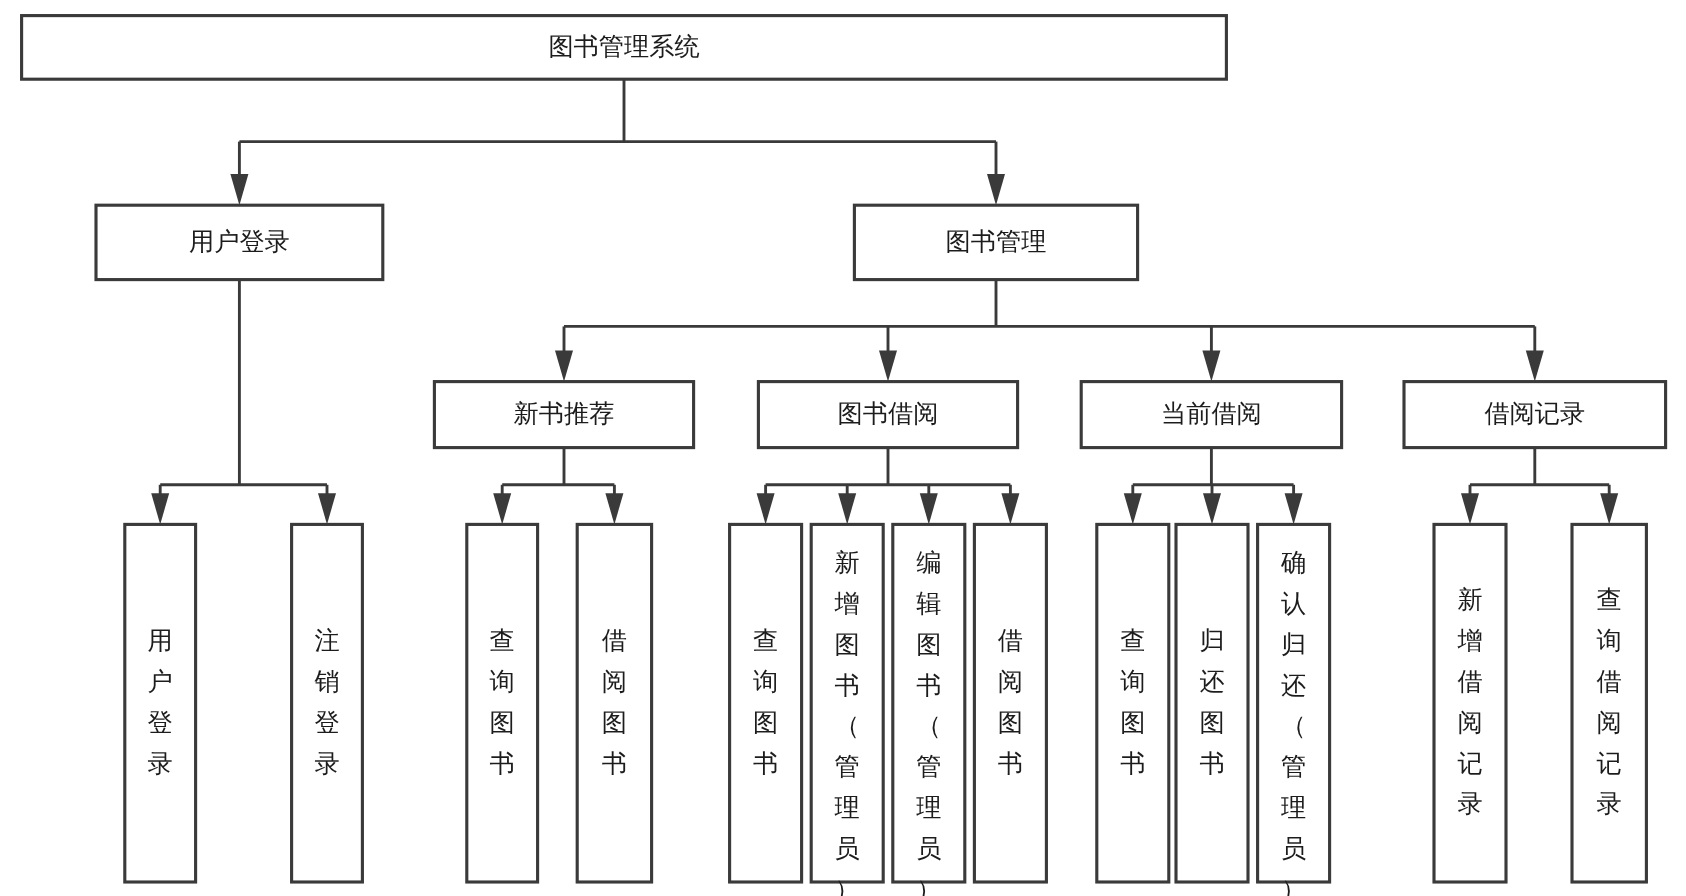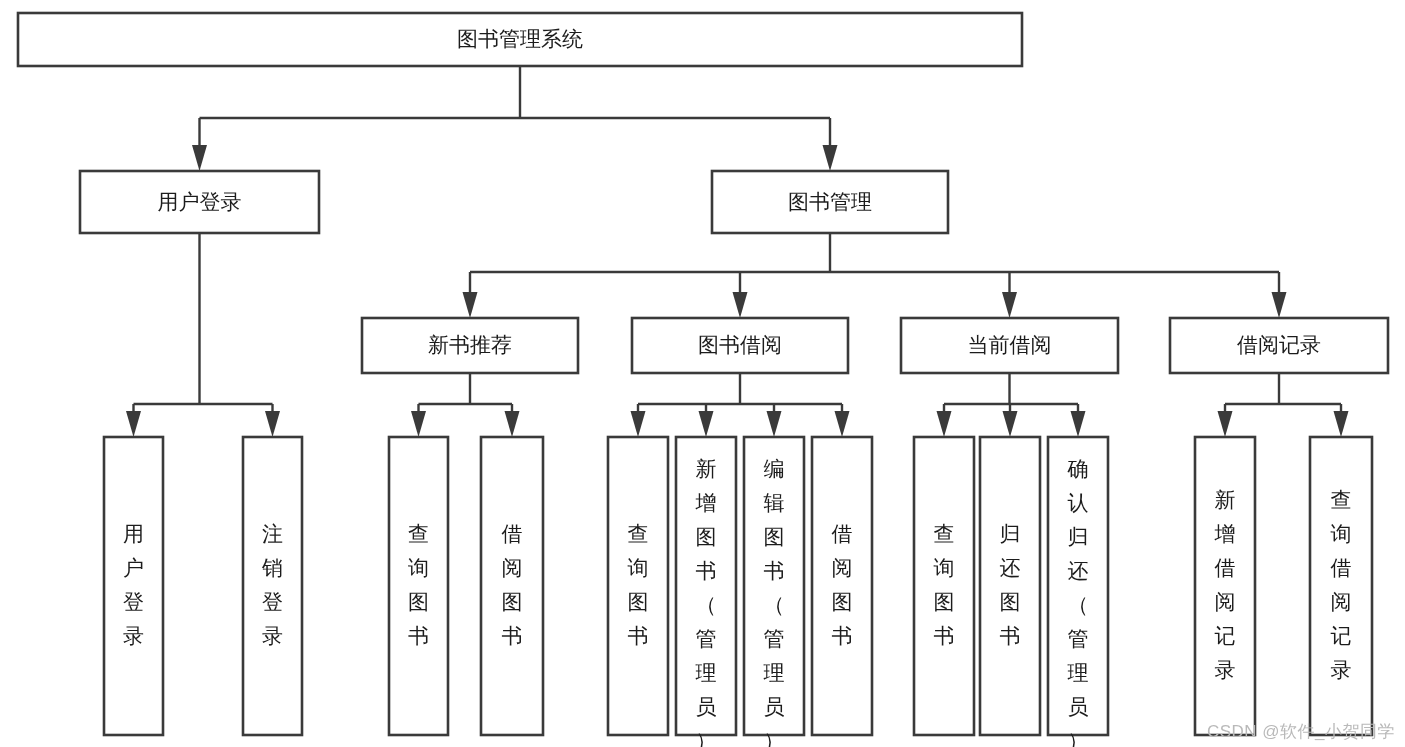--- a/index.html
+++ b/index.html
@@ -219,14 +219,13 @@
         <g>
           <rect x="1195" y="437" width="60" height="298" class="node-box"></rect>
           <text x="1225" class="node-label-v"><tspan x="1225" y="501">新</tspan><tspan x="1225" y="535">增</tspan><tspan x="1225" y="569">借</tspan><tspan x="1225" y="603">阅</tspan><tspan x="1225" y="637">记</tspan><tspan x="1225" y="671">录</tspan></text>
         </g>
         <g>
           <rect x="1310" y="437" width="62" height="298" class="node-box"></rect>
           <text x="1341" class="node-label-v"><tspan x="1341" y="501">查</tspan><tspan x="1341" y="535">询</tspan><tspan x="1341" y="569">借</tspan><tspan x="1341" y="603">阅</tspan><tspan x="1341" y="637">记</tspan><tspan x="1341" y="671">录</tspan></text>
         </g>
       </g>
   </svg>
-  <div class="watermark">CSDN @软件_小贺同学</div>
 </div>
 
 </body></html>

